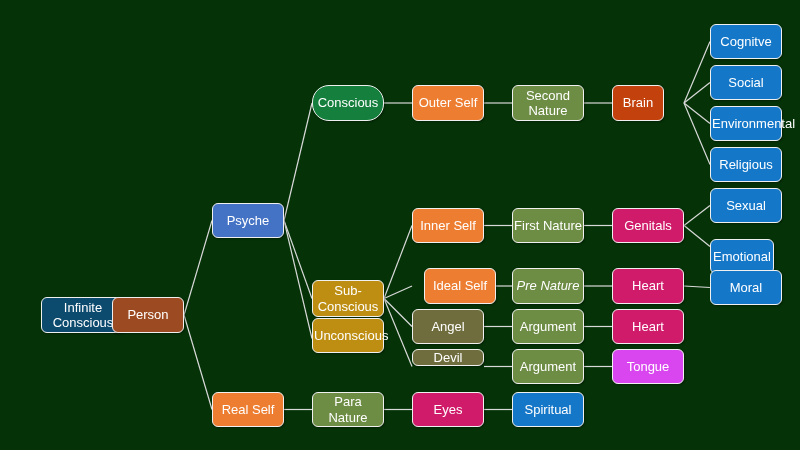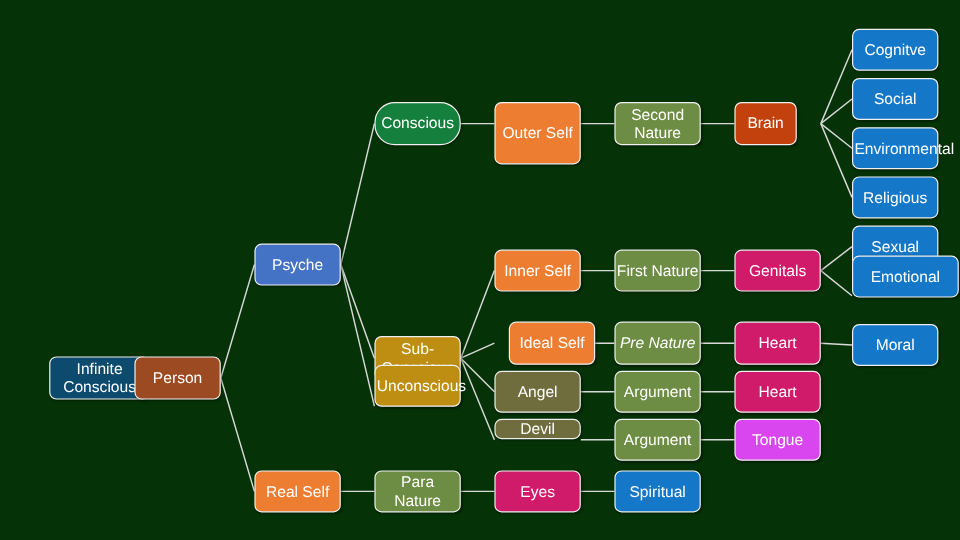--- a/index.html
+++ b/index.html
@@ -89,27 +89,27 @@
       </div>
       <div class="node" style="left: 212px; top: 392px; width: 72px; height: 35px; background: rgb(237, 125, 49); border-color: rgb(240, 240, 240); color: rgb(255, 255, 255);">
         <span class="node-label">Real Self</span>
       </div>
       <div class="node" style="left: 312px; top: 85px; width: 72px; height: 36px; background: #15803d; border-color: rgb(240, 240, 240); color: rgb(255, 255, 255); border-radius: 17px;">
         <span class="node-label">Conscious</span>
       </div>
       <div class="node" style="left: 312px; top: 280px; width: 72px; height: 37px; background: rgb(189, 142, 17); border-color: rgb(240, 240, 240); color: rgb(255, 255, 255);">
         <span class="node-label">Sub-Conscious</span>
       </div>
-      <div class="node" style="left: 312px; top: 304px; width: 72px; height: 35px; background: rgb(189, 142, 17); border-color: rgb(240, 240, 240); color: rgb(255, 255, 255);">
+      <div class="node" style="left: 312px; top: 318px; width: 72px; height: 35px; background: rgb(189, 142, 17); border-color: rgb(240, 240, 240); color: rgb(255, 255, 255);">
         <span class="node-label">Unconscious</span>
       </div>
       <div class="node" style="left: 312px; top: 392px; width: 72px; height: 35px; background: rgb(109, 140, 68); border-color: rgb(240, 240, 240); color: rgb(255, 255, 255);">
         <span class="node-label">Para Nature</span>
       </div>
-      <div class="node" style="left: 412px; top: 85px; width: 72px; height: 52px; background: rgb(237, 125, 49); border-color: rgb(240, 240, 240); color: rgb(255, 255, 255);">
+      <div class="node" style="left: 412px; top: 85px; width: 72px; height: 36px; background: rgb(237, 125, 49); border-color: rgb(240, 240, 240); color: rgb(255, 255, 255);">
         <span class="node-label">Outer Self</span>
       </div>
       <div class="node" style="left: 412px; top: 208px; width: 72px; height: 35px; background: rgb(237, 125, 49); border-color: rgb(240, 240, 240); color: rgb(255, 255, 255);">
         <span class="node-label">Inner Self</span>
       </div>
       <div class="node" style="left: 412px; top: 268px; width: 72px; height: 36px; background: rgb(237, 125, 49); border-color: rgb(240, 240, 240); color: rgb(255, 255, 255); margin-left: 12px;">
         <span class="node-label">Ideal Self</span>
       </div>
       <div class="node" style="left: 412px; top: 309px; width: 72px; height: 35px; background: rgb(111, 109, 61); border-color: rgb(240, 240, 240); color: rgb(255, 255, 255);">
         <span class="node-label">Angel</span>
@@ -161,20 +161,20 @@
       </div>
       <div class="node" style="left: 710px; top: 106px; width: 72px; height: 35px; background: rgb(21, 119, 200); border-color: rgb(240, 240, 240); color: rgb(255, 255, 255);">
         <span class="node-label">Environmental</span>
       </div>
       <div class="node" style="left: 710px; top: 147px; width: 72px; height: 35px; background: rgb(21, 119, 200); border-color: rgb(240, 240, 240); color: rgb(255, 255, 255);">
         <span class="node-label">Religious</span>
       </div>
       <div class="node" style="left: 710px; top: 188px; width: 72px; height: 35px; background: rgb(21, 119, 200); border-color: rgb(240, 240, 240); color: rgb(255, 255, 255);">
         <span class="node-label">Sexual</span>
       </div>
-      <div class="node" style="left: 710px; top: 213px; width: 89px; height: 35px; background: rgb(21, 119, 200); border-color: rgb(240, 240, 240); color: rgb(255, 255, 255);">
+      <div class="node" style="left: 710px; top: 239px; width: 64px; height: 35px; background: rgb(21, 119, 200); border-color: rgb(240, 240, 240); color: rgb(255, 255, 255);">
         <span class="node-label">Emotional</span>
       </div>
       <div class="node" style="left: 710px; top: 270px; width: 72px; height: 35px; background: rgb(21, 119, 200); border-color: rgb(240, 240, 240); color: rgb(255, 255, 255);">
         <span class="node-label">Moral</span>
       </div>
     </div>
 </div>
 
 </body></html>

